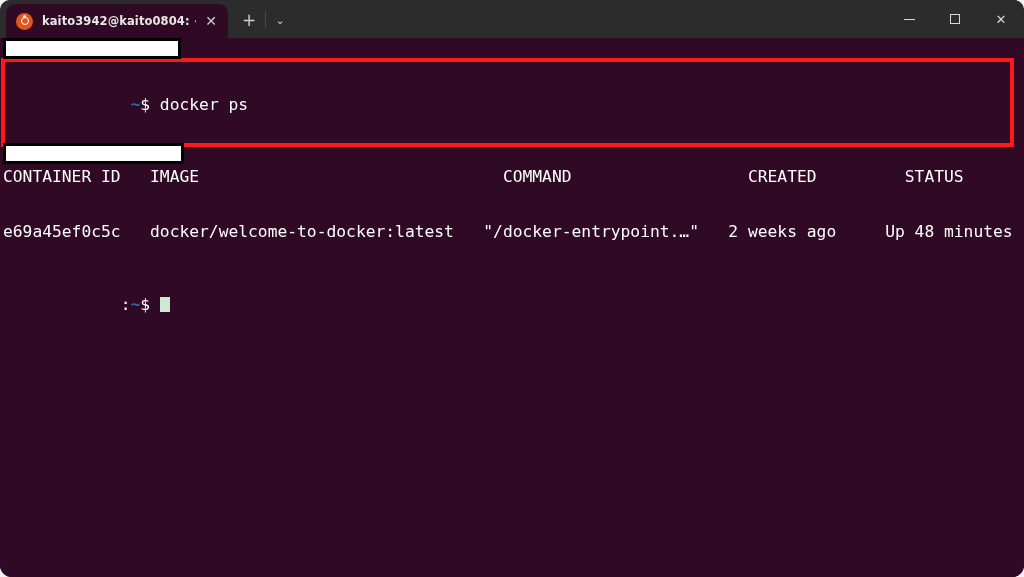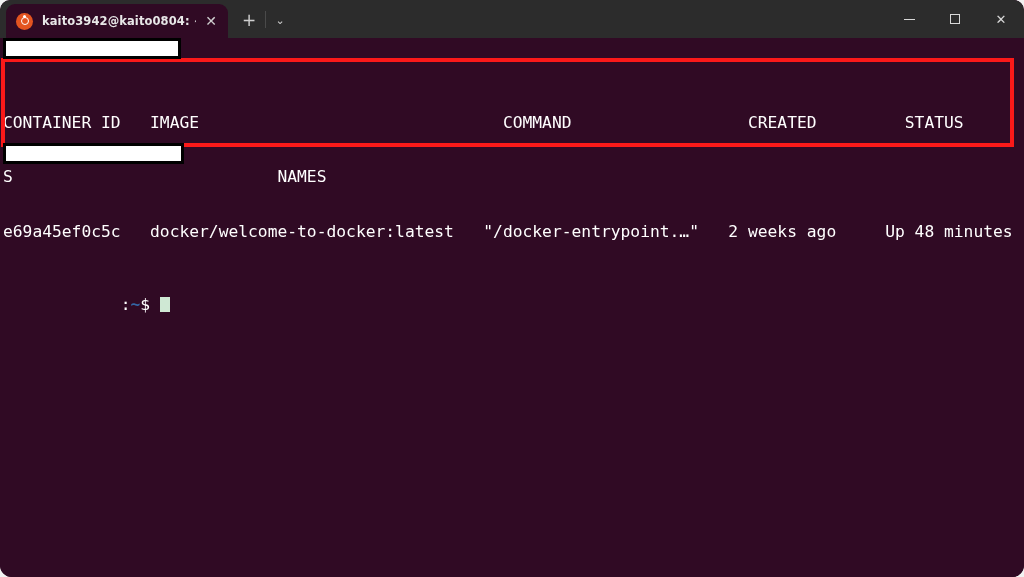--- a/index.html
+++ b/index.html
@@ -223,23 +223,23 @@
       </div>
       <div class="winbtn">
         <span class="sq"></span>
       </div>
       <div class="winbtn close">✕</div>
     </div>
   </div>
 
   <div class="term">
 
+    <div class="line"><span>             </span><span class="c-blue">~</span><span class="c-white">$</span><span class="c-white"> docker ps</span></div>
 
     <div class="line">CONTAINER ID   IMAGE                               COMMAND                  CREATED         STATUS          PORT</div>
-    <div class="line">S                           NAMES</div>
     <div class="line">e69a45ef0c5c   docker/welcome-to-docker:latest   "/docker-entrypoint.…"   2 weeks ago     Up 48 minutes   0.0.</div>
 
     <div class="line"><span>            </span><span class="c-white">:</span><span class="c-blue">~</span><span class="c-white">$</span><span> </span><span class="cursor"></span></div>
 
   </div>
 
   <div class="annot"></div>
 
   <div class="redact redact-top"></div>
   <div class="redact redact-bottom"></div>

